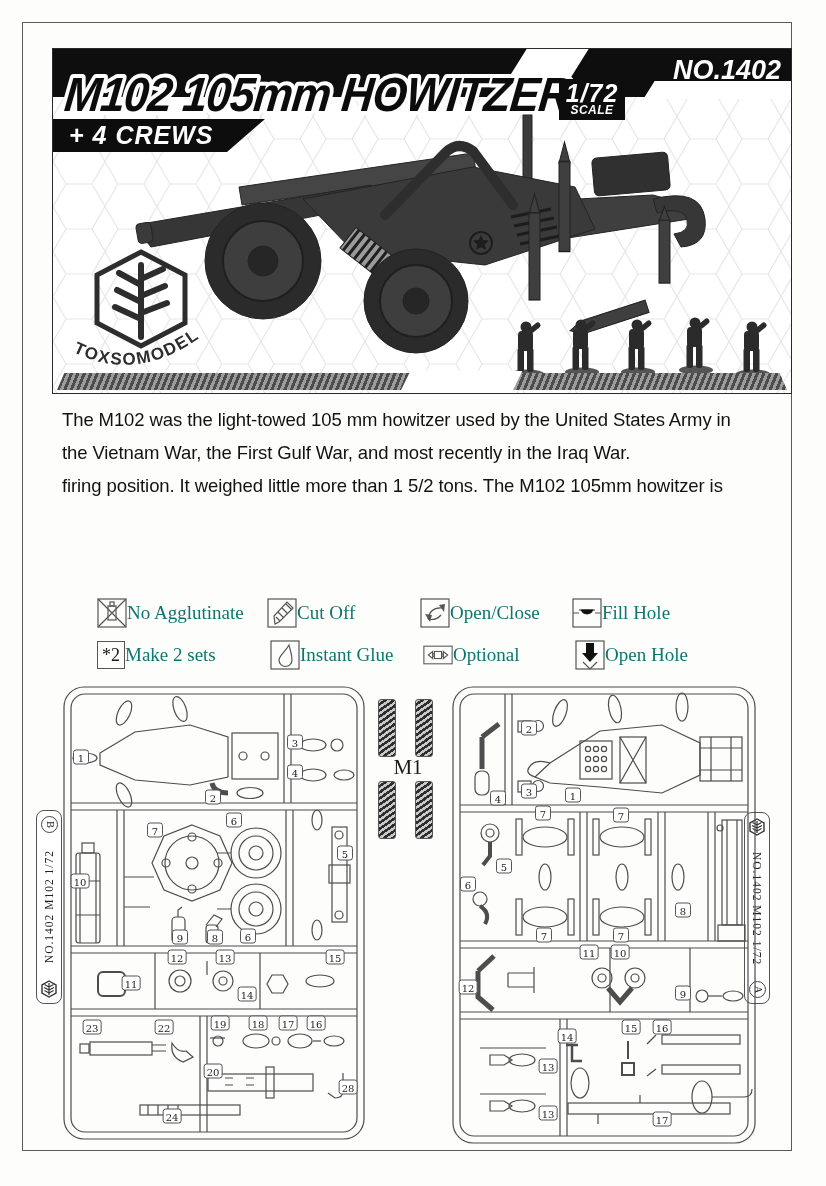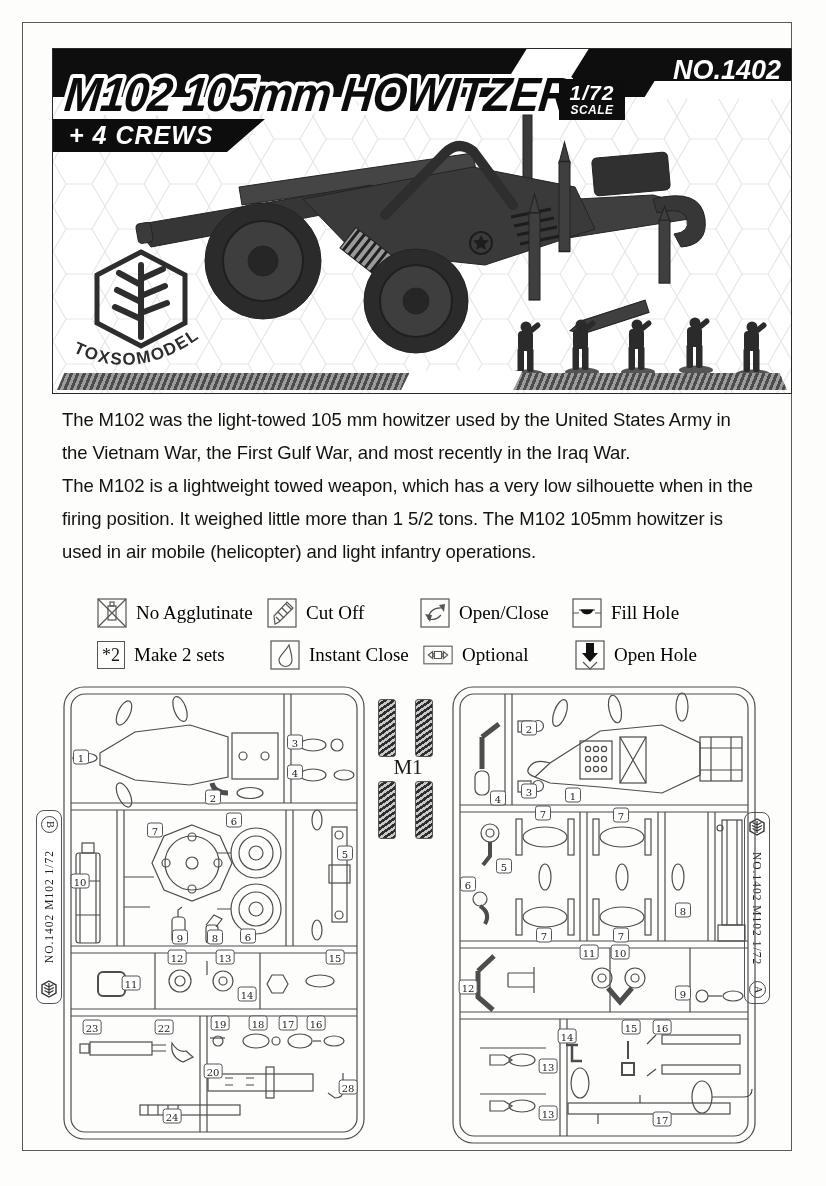--- a/index.html
+++ b/index.html
@@ -23,21 +23,21 @@
   .slash-b{position:absolute;left:596px;top:32px;width:210px;height:18px;background:#fff;transform:skewX(-32deg);}
   .kit-no{
     position:absolute;right:10px;top:6px;color:#fff;
     font-style:italic;font-weight:900;font-size:27px;letter-spacing:0;
   }
   .title-svg{position:absolute;left:10px;top:8px;}
   .scale-box{
     position:absolute;left:506px;top:30px;width:62px;background:#0d0d0d;color:#fff;
     text-align:center;font-style:italic;font-weight:900;padding:3px 2px 4px 2px;
   }
-  .scale-top{font-size:21px;line-height:22px;letter-spacing:1px;}
+  .scale-top{font-size:25px;line-height:22px;letter-spacing:1px;}
   .scale-bottom{font-size:12px;line-height:12px;letter-spacing:.5px;}
   .crews-banner{
     position:absolute;left:0;top:70px;width:212px;height:33px;background:#0d0d0d;
     clip-path:polygon(0 0,100% 0,calc(100% - 38px) 100%,0 100%);
     color:#fff;font-style:italic;font-weight:900;font-size:25px;line-height:33px;
     padding-left:16px;letter-spacing:1px;box-sizing:border-box;
   }
   .art-svg{position:absolute;left:0;top:0;}
   .logo-svg{position:absolute;left:12px;top:198px;}
   .ground{
@@ -47,21 +47,21 @@
   }
   .ground-gap{position:absolute;left:352px;bottom:0;width:112px;height:22px;background:#fff;transform:skewX(-26deg);}
 
   
   .desc{position:absolute;left:62px;top:403px;width:730px;}
   .dline{height:33px;line-height:33px;font-size:18.5px;letter-spacing:-.1px;white-space:nowrap;color:#121212;}
 
   
   .legend-item{position:absolute;display:flex;align-items:center;height:30px;}
   .licon{width:30px;height:30px;flex:0 0 30px;display:block;}
-  .llabel{margin-left:9px;font-family:"Liberation Serif",serif;font-size:19px;color:#000000;white-space:nowrap;}
+  .llabel{font-family:"Liberation Serif",serif;font-size:19px;color:#0f766e;white-space:nowrap;}
   .make2{
     width:28px;height:28px;border:1px solid #555;display:flex;align-items:center;justify-content:center;
     font-family:"Liberation Serif",serif;font-size:18px;color:#1a1a1a;box-sizing:border-box;
   }
 
   
   .springs{position:absolute;left:372px;top:697px;width:72px;height:150px;}
   .spring{
     position:absolute;width:16px;height:56px;border:1px solid #555;border-radius:3px;
     background:repeating-linear-gradient(-35deg,#2e2e2e 0 2.5px,#c9c9c9 2.5px 5px);
@@ -220,23 +220,21 @@
     </text>
   </svg>
 
   <div class="ground"></div>
   <div class="ground-gap"></div>
 </div>
 
 <div class="desc">
   <div class="dline">The M102 was the light-towed 105 mm howitzer used by the United States Army in</div>
   <div class="dline">the Vietnam War, the First Gulf War, and most recently in the Iraq War.</div>
-  <div class="dline">The M102 is a lightweight towed weapon, which has a very low silhouette when in the</div>
   <div class="dline">firing position. It weighed little more than 1 5/2 tons. The M102 105mm howitzer is</div>
-  <div class="dline">used in air mobile (helicopter) and light infantry operations.</div>
 </div>
 
 <div>
 
   <div class="legend-item" style="left:97px;top:598px;">
     <svg class="licon" viewBox="0 0 30 30">
       <g fill="none" stroke="#555" stroke-width="1.2">
         <rect x="1" y="1" width="28" height="28"></rect>
         <path d="M1,1 L29,29 M29,1 L1,29"></path>
         <rect x="11" y="8" width="8" height="14"></rect>
@@ -289,21 +287,21 @@
     <span class="llabel">Make 2 sets</span>
   </div>
 
   <div class="legend-item" style="left:270px;top:640px;">
     <svg class="licon" viewBox="0 0 30 30">
       <g fill="none" stroke="#555" stroke-width="1.2">
         <rect x="1" y="1" width="28" height="28"></rect>
         <path d="M19,5 C15,12 9,16 9,20 a6.5,6.5 0 0 0 13,0 C22,14 20,10 19,5 Z"></path>
       </g>
     </svg>
-    <span class="llabel">Instant Close</span>
+    <span class="llabel">Instant Glue</span>
   </div>
 
   <div class="legend-item" style="left:423px;top:640px;">
     <svg class="licon" viewBox="0 0 34 30">
       <g fill="none" stroke="#555" stroke-width="1.2">
         <rect x="1" y="5" width="32" height="20"></rect>
         <rect x="13" y="11" width="8" height="8"></rect>
         <path d="M11,11 L6,15 L11,19 Z M23,11 L28,15 L23,19 Z"></path>
         <path d="M11,13.5 h2 v3 h-2 Z M21,13.5 h2 v3 h-2 Z"></path>
       </g>

